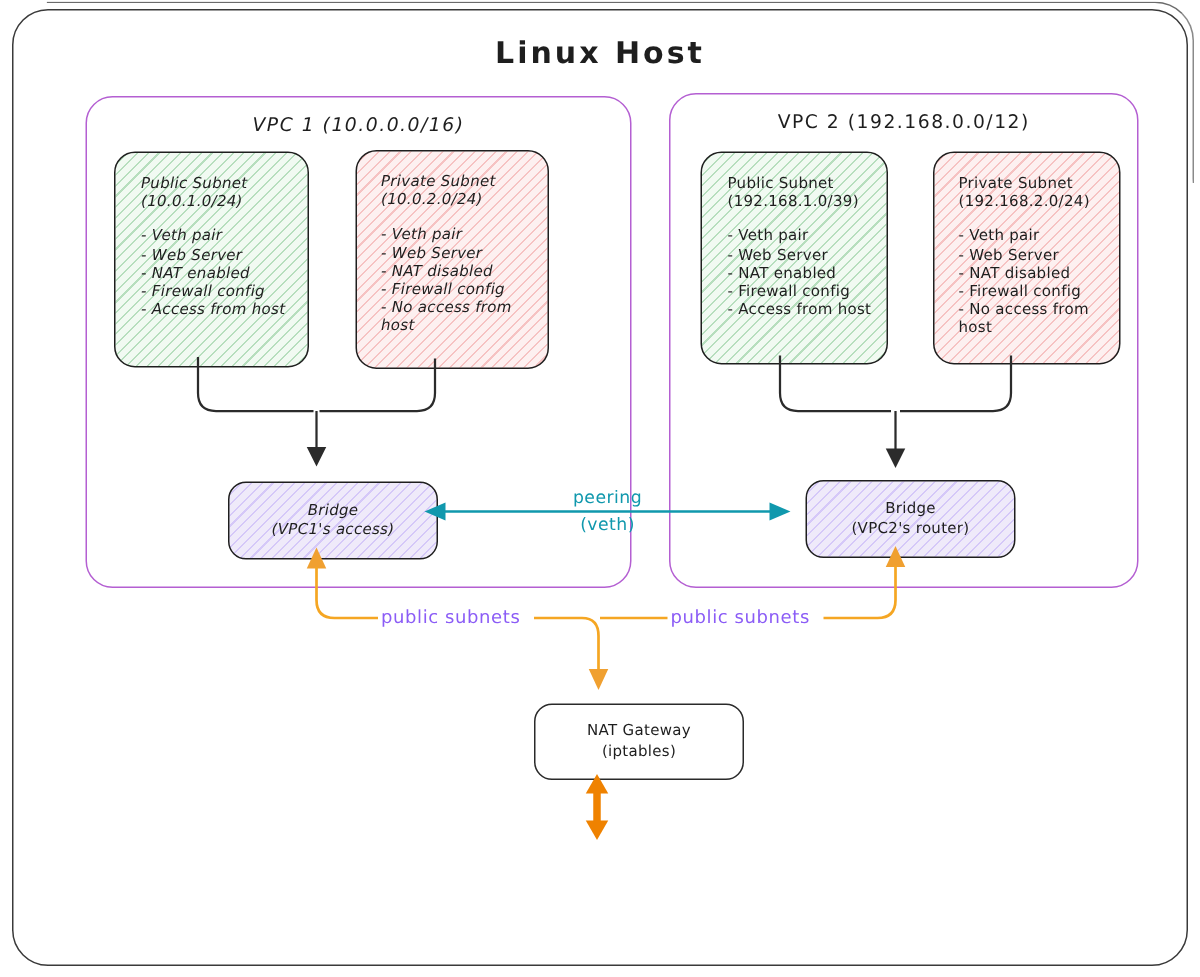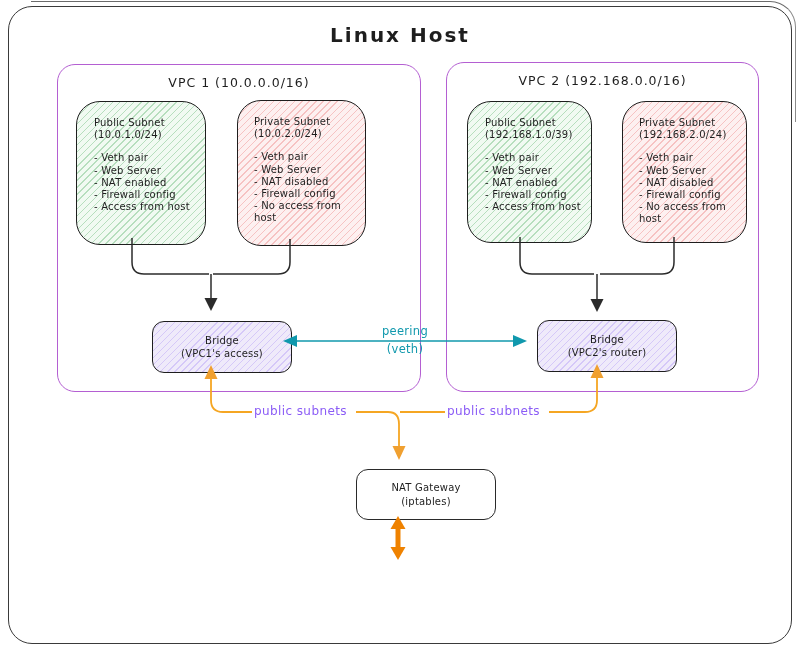--- a/index.html
+++ b/index.html
@@ -18,28 +18,28 @@
     border-top:1.4px solid #6b6b6b; border-right:1.4px solid #8a8a8a;
     border-top-right-radius:26px; pointer-events:none;
   }
   .diagram-title {
     position:absolute; left:0; top:16px; width:100%; text-align:center;
     font-size:20px; letter-spacing:2px; font-weight:bold; color:#1e1e1e;
   }
   .vpc {
     position:absolute; border:1.6px solid #b45fd2; border-radius:18px; background:#ffffff;
   }
-  .vpc-1 { left:48px; top:57px; width:364px; height:328px; }
+  .vpc-1 { left:48px; top:57px; width:364px; height:328px;font-style:italic; }
   .vpc-2 { left:437px; top:55px; width:313px; height:330px; }
   .vpc-label {
     position:absolute; top:10px; left:0; width:100%; text-align:center;
     font-size:12.5px; letter-spacing:1px; color:#1e1e1e;
   }
   .subnet {
-    position:absolute; border:1.5px solid #1e1e1e; border-radius:24px;
+    position:absolute; border:1.5px solid #1e1e1e; border-radius:14px;
     font-size:10px; line-height:1.22; padding:15px 6px 0 17px; letter-spacing:0.2px;
   }
   .subnet-public {
     background-color:#f1faf2;
     background-image:repeating-linear-gradient(135deg, rgba(47,158,68,0.30) 0 1px, rgba(0,0,0,0) 1px 5px);
   }
   .subnet-private {
     background-color:#fdf0f0;
     background-image:repeating-linear-gradient(135deg, rgba(224,49,49,0.24) 0 1px, rgba(0,0,0,0) 1px 5px);
     padding-left:16px;
@@ -112,21 +112,21 @@
         </div>
       </div>
 
       <div class="bridge">
         <div>Bridge</div>
         <div>(VPC1's access)</div>
       </div>
     </div>
 
     <div class="vpc vpc-2">
-      <div class="vpc-label">VPC 2 (192.168.0.0/16)</div>
+      <div class="vpc-label">VPC 2 (192.168.0.0/12)</div>
 
       <div class="subnet subnet-public">
         <div>Public Subnet</div>
         <div>(192.168.1.0/39)</div>
         <div class="subnet-items">
           <div>- Veth pair</div>
           <div>- Web Server</div>
           <div>- NAT enabled</div>
           <div>- Firewall config</div>
           <div>- Access from host</div>

